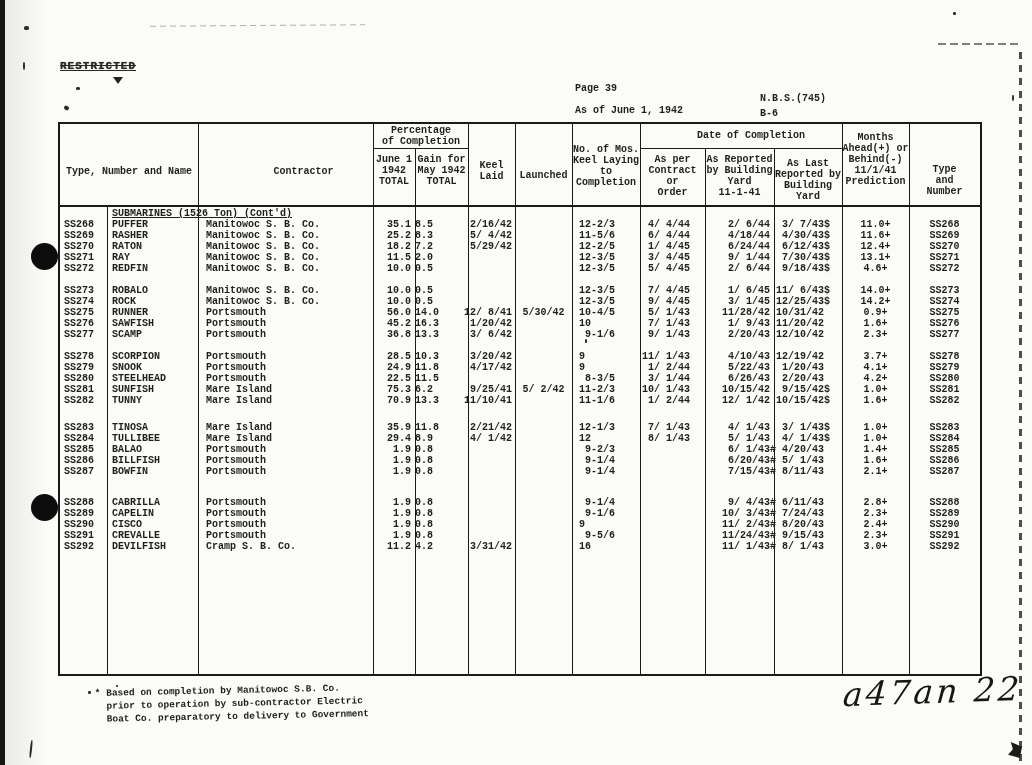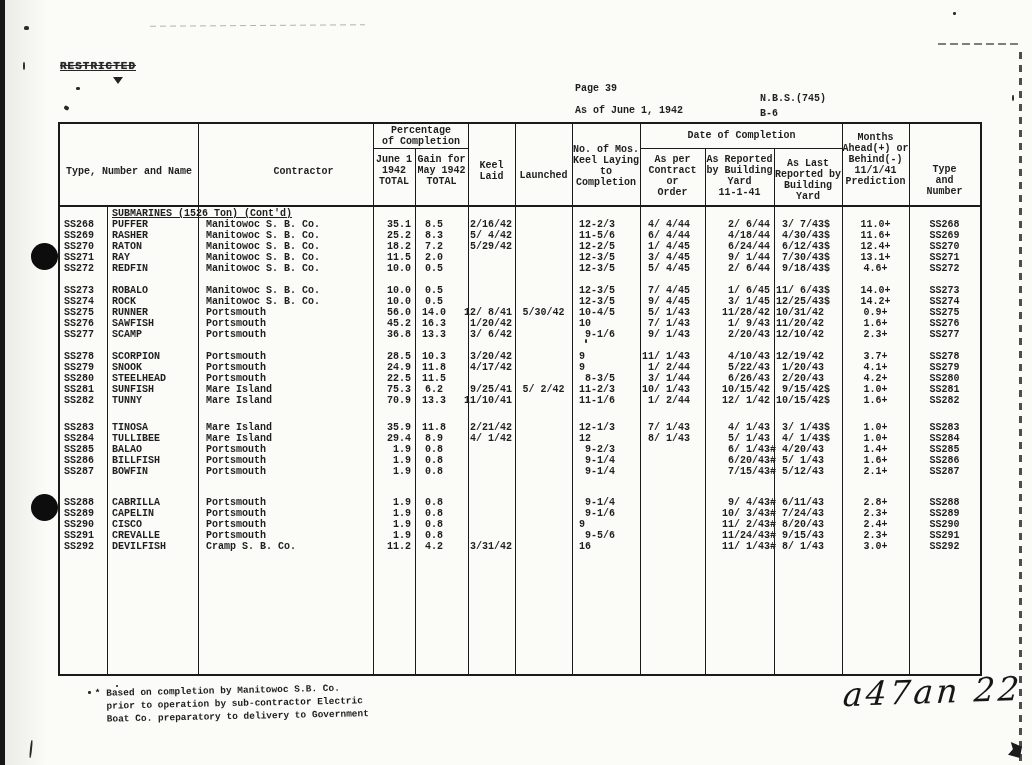--- a/index.html
+++ b/index.html
@@ -36,21 +36,21 @@
   .group:nth-child(2){margin-top:11px;}
   .group:nth-child(3){margin-top:11px;}
   .group:nth-child(4){margin-top:16px;}
   .group:nth-child(5){margin-top:20px;}
   .row{position:relative;height:11px;}
   .cell{position:absolute;top:0;font-size:10px;line-height:11px;white-space:pre;}
   .c-ss{left:4px;width:42px;}
   .c-name{left:52px;width:86px;}
   .c-contractor{left:146px;width:148px;}
   .c-june{left:313px;width:38px;text-align:right;}
-  .c-gain{left:355px;width:38px;text-align:center;}
+  .c-gain{left:355px;width:38px;text-align:left;}
   .c-keel{left:404px;width:58px;}
   .c-launched{left:455px;width:57px;text-align:center;}
   .c-mos{left:519px;width:66px;}
   .c-contract{left:582px;width:62px;}
   .c-reported{left:650px;width:66px;margin-left:12px;}
   .c-last{left:716px;width:66px;}
   .c-ahead{left:782px;width:67px;text-align:center;}
   .c-typeno{left:849px;width:71px;text-align:center;}
   
   .fn{position:absolute;font-size:9.5px;line-height:13px;font-weight:bold;white-space:pre;}
@@ -119,21 +119,21 @@
     <div class="hcell" style="left:355px;top:30px;width:53px;">Gain for
 May 1942
 TOTAL</div>
     <div class="hcell" style="left:408px;top:36px;width:47px;">Keel
 Laid</div>
     <div class="hcell" style="left:455px;top:46px;width:57px;">Launched</div>
     <div class="hcell" style="left:512px;top:20px;width:68px;">No. of Mos.
 Keel Laying
 to
 Completion</div>
-    <div class="hcell" style="left:580px;top:6px;width:203px;">Date of Completion</div>
+    <div class="hcell" style="left:580px;top:6px;width:222px;">Date of Completion</div>
     <div class="hcell" style="left:580px;top:30px;width:65px;">As per
 Contract
 or
 Order</div>
     <div class="hcell" style="left:645px;top:30px;width:69px;">As Reported
 by Building
 Yard
 11-1-41</div>
     <div class="hcell" style="left:714px;top:34px;width:68px;">As Last
 Reported by
@@ -446,21 +446,21 @@
             <span class="cell c-ss">SS287</span>
             <span class="cell c-name">BOWFIN</span>
             <span class="cell c-contractor">Portsmouth</span>
             <span class="cell c-june">1.9</span>
             <span class="cell c-gain">0.8</span>
             <span class="cell c-keel"></span>
             <span class="cell c-launched"></span>
             <span class="cell c-mos"> 9-1/4</span>
             <span class="cell c-contract"></span>
             <span class="cell c-reported"> 7/15/43#</span>
-            <span class="cell c-last"> 5/12/43</span>
+            <span class="cell c-last"> 8/11/43</span>
             <span class="cell c-ahead">2.1+</span>
             <span class="cell c-typeno">SS287</span>
           </div>
         </div>
         <div class="group">
           <div class="row">
             <span class="cell c-ss">SS288</span>
             <span class="cell c-name">CABRILLA</span>
             <span class="cell c-contractor">Portsmouth</span>
             <span class="cell c-june">1.9</span>

